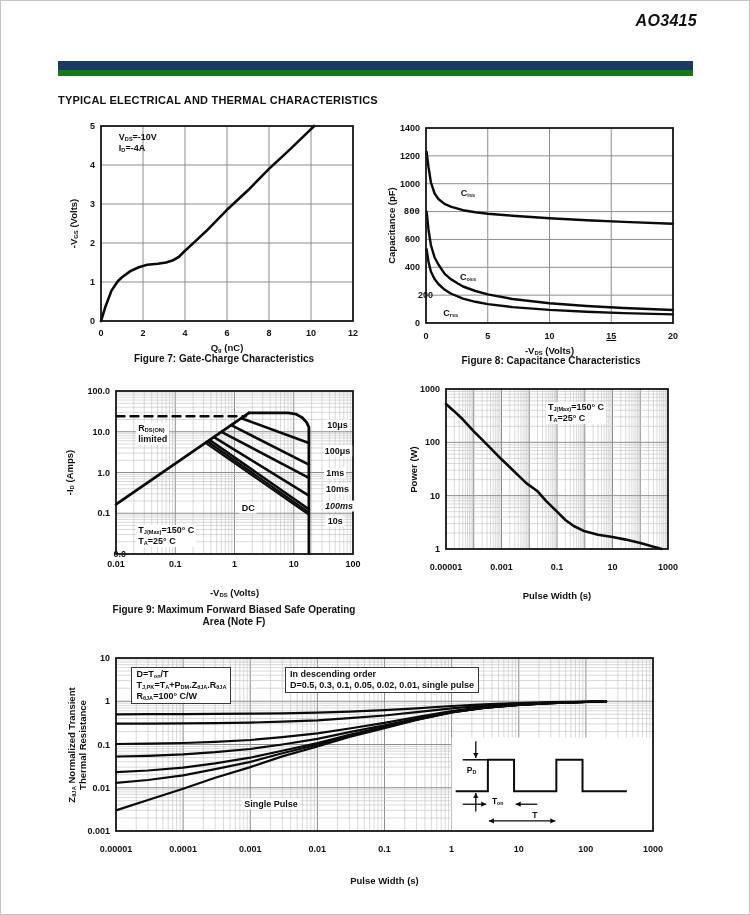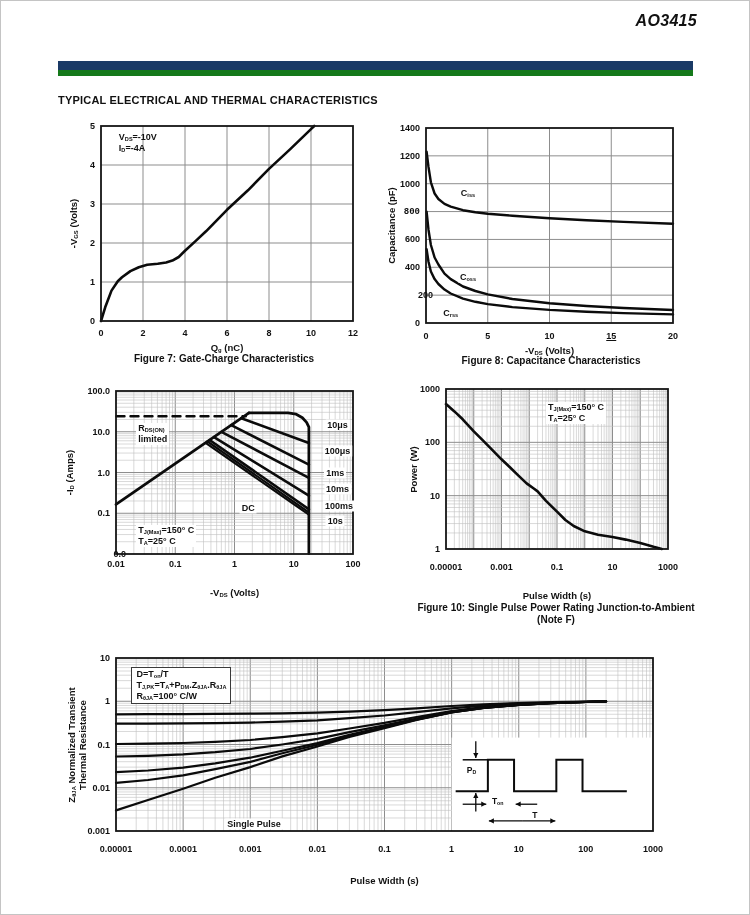--- a/index.html
+++ b/index.html
@@ -209,21 +209,21 @@
         <div class="yt" style="left: 16px; width: 51px; top: 168px;">0.0</div>
         <div class="xlab" style="left: 57px; width: 237px; top: 206px;">-V<sub>DS</sub> (Volts)</div>
         <div class="ylab" style="width: 163px; left: -71.5px; top: 86px; transform: rotate(-90deg);">-I<sub>D</sub> (Amps)</div>
         <div class="ann bg" style="left: 77.2885px; top: 42.4321px;">R<sub>DS(ON)</sub><br>limited</div>
         <div class="ann bg" style="left: 77.2885px; top: 143.823px;">T<sub>J(Max)</sub>=150° C<br>T<sub>A</sub>=25° C</div>
         <div class="ann bg c" style="left: 189.154px; top: 127.07px;">DC</div>
         <div class="ann bg c" style="left: 278.616px; top: 43.5743px;">10μs</div>
         <div class="ann bg c" style="left: 278.616px; top: 69.8422px;">100μs</div>
         <div class="ann bg c" style="left: 276.164px; top: 92.0391px;">1ms</div>
         <div class="ann bg c" style="left: 278.616px; top: 107.984px;">10ms</div>
-        <div class="ann bg c" style="left: 279.983px; top: 125px;">100ms</div>
+        <div class="ann bg c" style="left: 279.983px; top: 125px; font-style: italic;">100ms</div>
         <div class="ann bg c" style="left: 276.164px; top: 139.874px;">10s</div>
       </div>
   </figure>
   <figure class="chart" style="left: 400px; top: 380px; width: 300px; height: 210px;">
     <div class="plot">
         <svg width="300" height="210">
           <g>
             <line x1="53.35358237967548" y1="8" x2="53.35358237967548" y2="168" stroke="#bfbfbf" stroke-width="0.6"></line>
             <line x1="58.24011481847064" y1="8" x2="58.24011481847064" y2="168" stroke="#bfbfbf" stroke-width="0.6"></line>
             <line x1="61.70716475935096" y1="8" x2="61.70716475935096" y2="168" stroke="#bfbfbf" stroke-width="0.6"></line>
@@ -487,20 +487,21 @@
         <div class="xt" style="left: 496.875px; width: 60px; top: 203px;">100</div>
         <div class="xt" style="left: 564px; width: 60px; top: 203px;">1000</div>
         <div class="yt" style="left: 0px; width: 51px; top: 12px;">10</div>
         <div class="yt" style="left: 0px; width: 51px; top: 55.25px;">1</div>
         <div class="yt" style="left: 0px; width: 51px; top: 98.5px;">0.1</div>
         <div class="yt" style="left: 0px; width: 51px; top: 141.75px;">0.01</div>
         <div class="yt" style="left: 0px; width: 51px; top: 185px;">0.001</div>
         <div class="xlab" style="left: 57px; width: 537px; top: 234px;">Pulse Width (s)</div>
         <div class="ylab" style="width: 173px; left: -69.5px; top: 92.5px; transform: rotate(-90deg);">Z<sub>θJA</sub> Normalized Transient<br>Thermal Resistance</div>
         <div class="ann bg brd" style="left: 72.4689px; top: 25.9791px;">D=T<sub>on</sub>/T<br>T<sub>J,PK</sub>=T<sub>A</sub>+P<sub>DM</sub>.Z<sub>θJA</sub>.R<sub>θJA</sub><br>R<sub>θJA</sub>=100° C/W</div>
-        <div class="ann bg c" style="left: 195px; top: 163.044px; margin-top: 20px;">Single Pulse</div>
+        <div class="ann bg brd" style="left: 226.055px; top: 25.9791px;">In descending order<br>D=0.5, 0.3, 0.1, 0.05, 0.02, 0.01, single pulse</div>
+        <div class="ann bg c" style="left: 212px; top: 163.044px;">Single Pulse</div>
       </div>
   </figure>
 
   <div class="caption" style="left:58px;top:352px;width:330px;">Figure 7: Gate-Charge Characteristics</div>
   <div class="caption" style="left:390px;top:354px;width:320px;text-align:center;">Figure 8: Capacitance Characteristics</div>
-  <div class="caption" style="left:415px;top:601px;width:280px;">Figure 10: Single Pulse Power Rating Junction-to-Ambient (Note F)</div>
+  <div class="caption" style="left:108px;top:603px;width:250px;">Figure 9: Maximum Forward Biased Safe Operating Area (Note F)</div>
 </div>
 
 </body></html>

